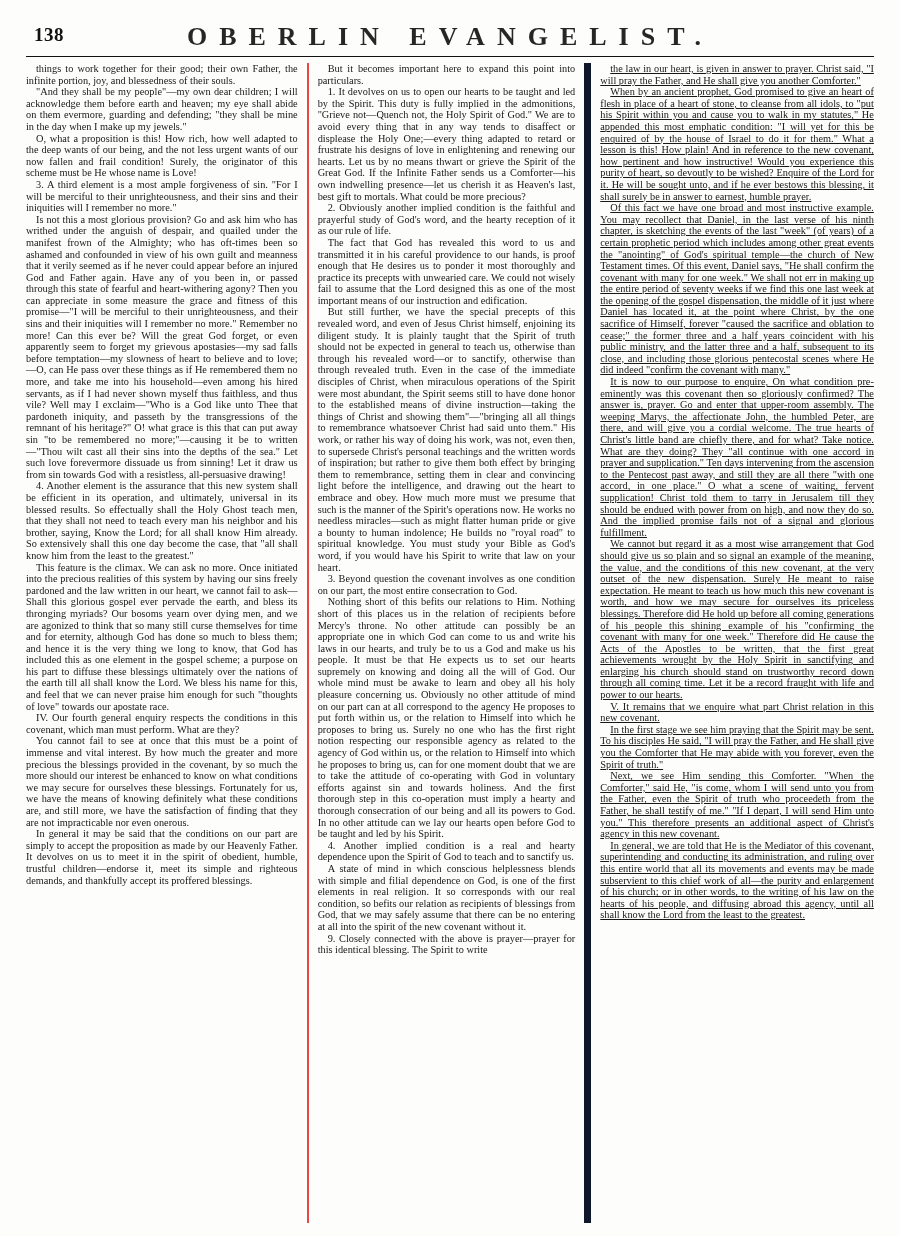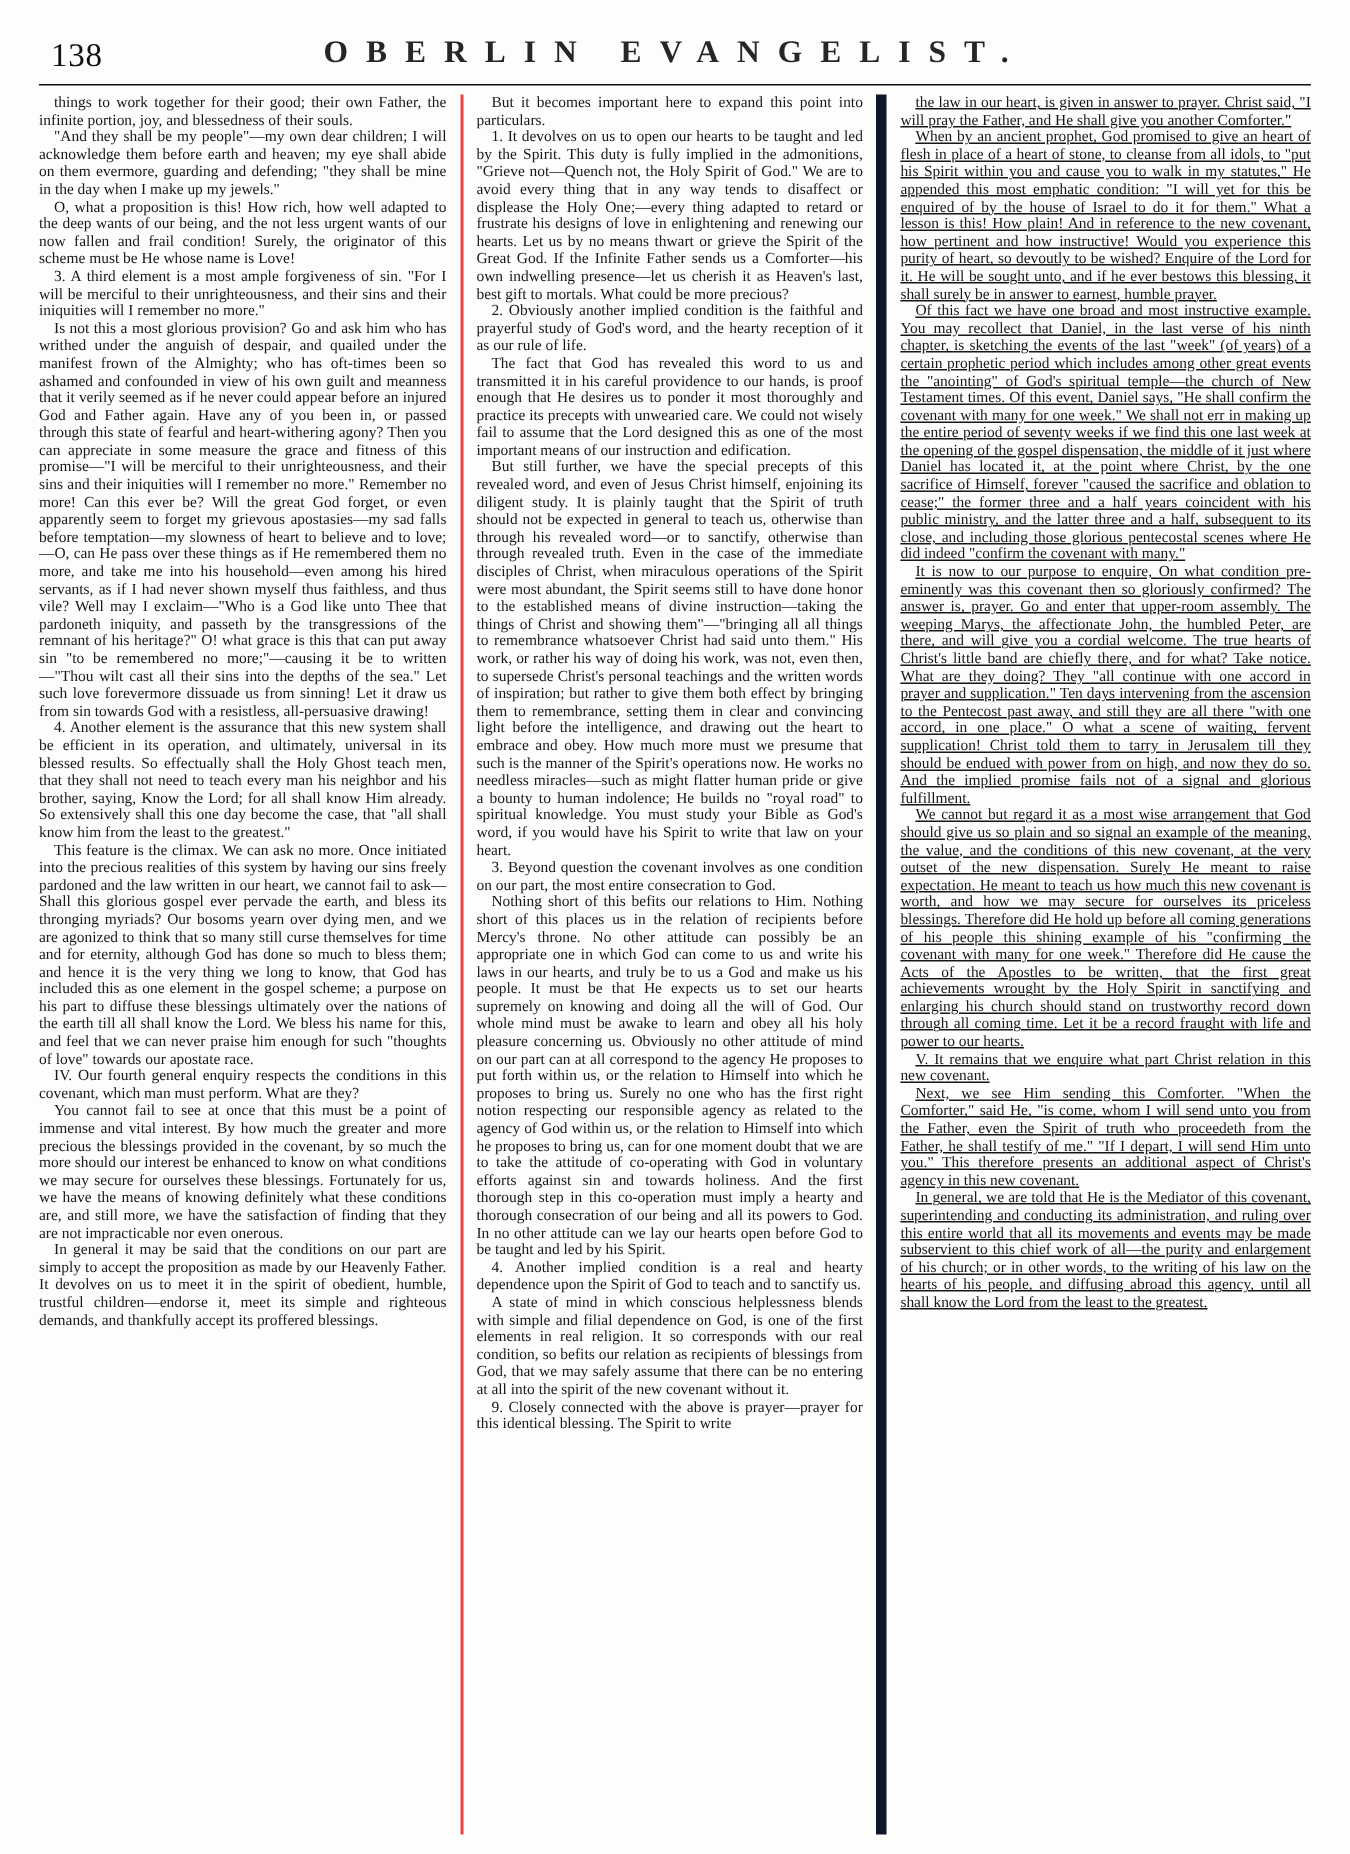--- a/index.html
+++ b/index.html
@@ -26,32 +26,32 @@
     position: relative;
     height: 34px;
     border-bottom: 1.5px solid #111;
     margin-bottom: 6px;
   }
   .folio {
     position: absolute;
     left: 8px;
     top: 2px;
     font-family: "Liberation Serif", serif;
-    font-size: 22px;
-    font-weight: normal;
+    font-size: 19px;
+    font-weight: bold;
     letter-spacing: 0.5px;
     color: #111;
   }
   .masthead-title {
     position: absolute;
     left: 50%;
     top: 0px;
     transform: translateX(-50%);
     font-family: "Liberation Serif", serif;
-    font-size: 21px;
+    font-size: 26px;
     font-weight: bold;
     letter-spacing: 12px;
     color: #141414;
     white-space: nowrap;
     
     opacity: 0.92;
   }
   
   .columns {
     display: flex;
@@ -113,18 +113,19 @@
       <p>9. Closely connected with the above is prayer—prayer for this identical blessing. The Spirit to write</p>
     </div>
 
     <div class="col col-3">
       <p>the law in our heart, is given in answer to prayer. Christ said, "I will pray the Father, and He shall give you another Comforter."</p>
       <p>When by an ancient prophet, God promised to give an heart of flesh in place of a heart of stone, to cleanse from all idols, to "put his Spirit within you and cause you to walk in my statutes," He appended this most emphatic condition: "I will yet for this be enquired of by the house of Israel to do it for them." What a lesson is this! How plain! And in reference to the new covenant, how pertinent and how instructive! Would you experience this purity of heart, so devoutly to be wished? Enquire of the Lord for it. He will be sought unto, and if he ever bestows this blessing, it shall surely be in answer to earnest, humble prayer.</p>
       <p>Of this fact we have one broad and most instructive example. You may recollect that Daniel, in the last verse of his ninth chapter, is sketching the events of the last "week" (of years) of a certain prophetic period which includes among other great events the "anointing" of God's spiritual temple—the church of New Testament times. Of this event, Daniel says, "He shall confirm the covenant with many for one week." We shall not err in making up the entire period of seventy weeks if we find this one last week at the opening of the gospel dispensation, the middle of it just where Daniel has located it, at the point where Christ, by the one sacrifice of Himself, forever "caused the sacrifice and oblation to cease;" the former three and a half years coincident with his public ministry, and the latter three and a half, subsequent to its close, and including those glorious pentecostal scenes where He did indeed "confirm the covenant with many."</p>
       <p>It is now to our purpose to enquire, On what condition pre-eminently was this covenant then so gloriously confirmed? The answer is, prayer. Go and enter that upper-room assembly. The weeping Marys, the affectionate John, the humbled Peter, are there, and will give you a cordial welcome. The true hearts of Christ's little band are chiefly there, and for what? Take notice. What are they doing? They "all continue with one accord in prayer and supplication." Ten days intervening from the ascension to the Pentecost past away, and still they are all there "with one accord, in one place." O what a scene of waiting, fervent supplication! Christ told them to tarry in Jerusalem till they should be endued with power from on high, and now they do so. And the implied promise fails not of a signal and glorious fulfillment.</p>
       <p>We cannot but regard it as a most wise arrangement that God should give us so plain and so signal an example of the meaning, the value, and the conditions of this new covenant, at the very outset of the new dispensation. Surely He meant to raise expectation. He meant to teach us how much this new covenant is worth, and how we may secure for ourselves its priceless blessings. Therefore did He hold up before all coming generations of his people this shining example of his "confirming the covenant with many for one week." Therefore did He cause the Acts of the Apostles to be written, that the first great achievements wrought by the Holy Spirit in sanctifying and enlarging his church should stand on trustworthy record down through all coming time. Let it be a record fraught with life and power to our hearts.</p>
       <p>V. It remains that we enquire what part Christ relation in this new covenant.</p>
+      <p>In the first stage we see him praying that the Spirit may be sent. To his disciples He said, "I will pray the Father, and He shall give you the Comforter that He may abide with you forever, even the Spirit of truth."</p>
       <p>Next, we see Him sending this Comforter. "When the Comforter," said He, "is come, whom I will send unto you from the Father, even the Spirit of truth who proceedeth from the Father, he shall testify of me." "If I depart, I will send Him unto you." This therefore presents an additional aspect of Christ's agency in this new covenant.</p>
       <p>In general, we are told that He is the Mediator of this covenant, superintending and conducting its administration, and ruling over this entire world that all its movements and events may be made subservient to this chief work of all—the purity and enlargement of his church; or in other words, to the writing of his law on the hearts of his people, and diffusing abroad this agency, until all shall know the Lord from the least to the greatest.</p>
     </div>
 
   </div>
 </div>
 
 </body></html>

